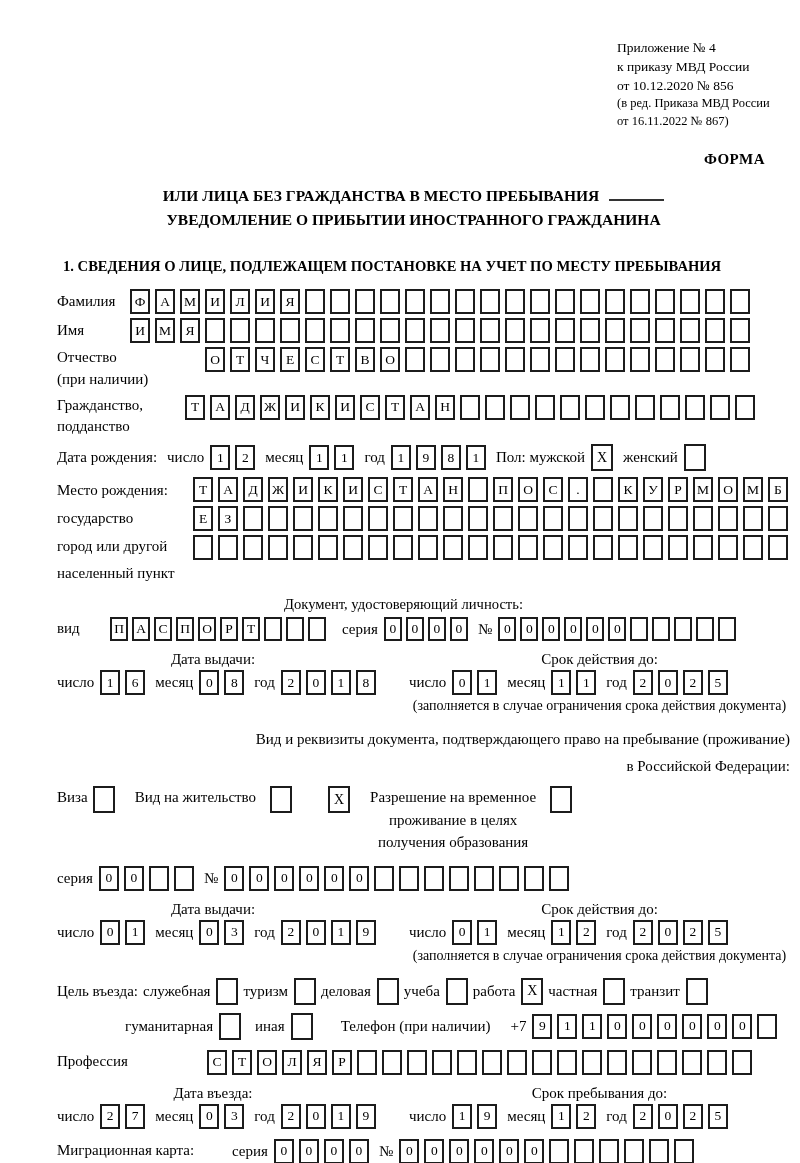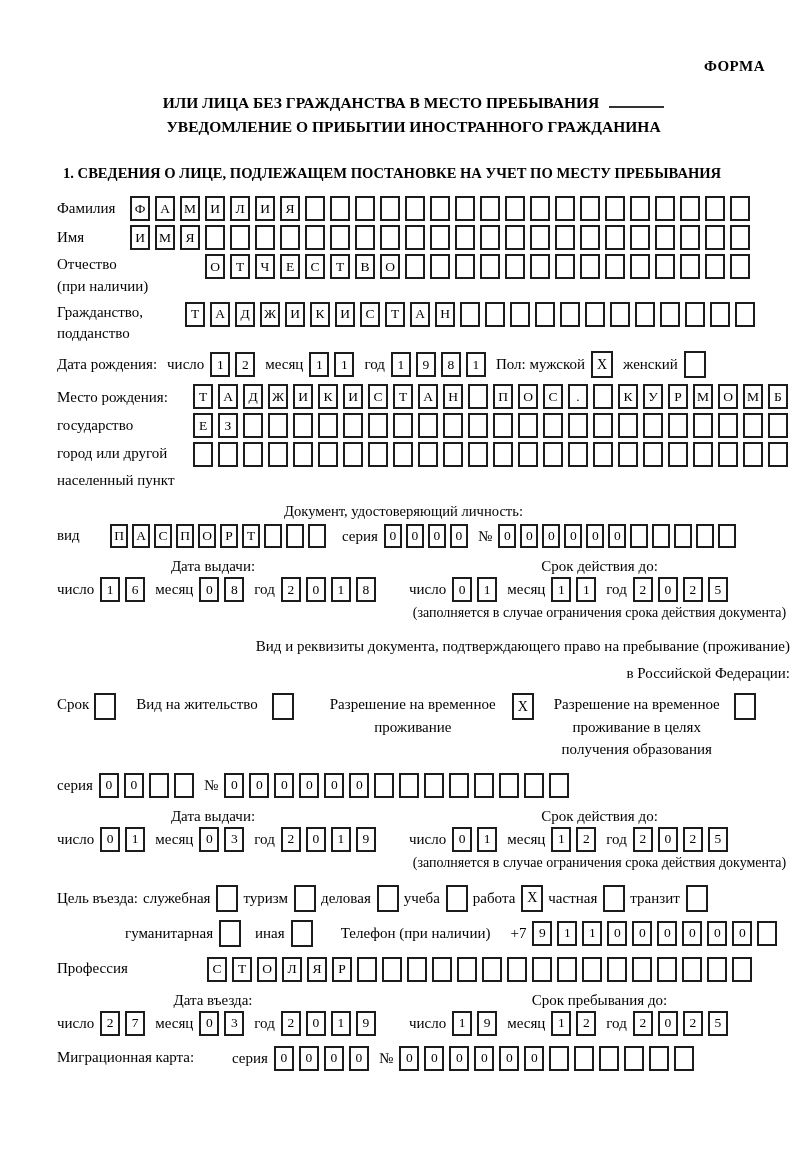--- a/index.html
+++ b/index.html
@@ -73,20 +73,27 @@
 
   .doc-heading { text-align:center; font-weight:normal; font-size:14.6px; margin:8px 40px 4px 0; }
 
   .mt6 { margin-top:6px; } .mt10 { margin-top:10px; } .mt12 { margin-top:12px; } .mt14 { margin-top:14px; }
 </style>
 </head>
 <body>
 
 <div class="page">
 
+  <div class="annex">
+    <div>Приложение № 4</div>
+    <div>к приказу МВД России</div>
+    <div>от 10.12.2020 № 856</div>
+    <div class="edition">(в ред. Приказа МВД России</div>
+    <div class="edition">от 16.11.2022 № 867)</div>
+  </div>
 
   <div class="forma">ФОРМА</div>
 
   <div class="title">
     <div>
       <span>ИЛИ ЛИЦА БЕЗ ГРАЖДАНСТВА В МЕСТО ПРЕБЫВАНИЯ</span><span class="blank-line"></span>
     </div>
     <div>УВЕДОМЛЕНИЕ О ПРИБЫТИИ ИНОСТРАННОГО ГРАЖДАНИНА</div>
   </div>
 
@@ -422,35 +429,34 @@
     </div>
   </div>
 
   <div class="res-intro">
     <div>Вид и реквизиты документа, подтверждающего право на пребывание (проживание)</div>
     <div>в Российской Федерации:</div>
   </div>
 
   <div class="res-options">
     <div class="res-opt">
-      <span class="opt-label">Срок</span>
+      <span class="opt-label">Виза</span>
       <span class="cells cb" style="margin-left:5px;">
           <span class="cell"></span>
         </span>
     </div>
     <span class="gap20"></span>
     <div class="res-opt">
       <span class="opt-label">Вид на жительство</span>
       <span class="cells cb" style="margin-left:14px;">
           <span class="cell"></span>
         </span>
     </div>
     <span class="gap28"></span>
     <div class="res-opt centered">
-      <span class="opt-label" style="width:182px;">Разрешение на временное проживание</span>
       <span class="cells cb" style="margin-left:8px;">
           <span class="cell">X</span>
         </span>
     </div>
     <span class="gap14"></span>
     <div class="res-opt centered">
       <span class="opt-label" style="width:178px;">Разрешение на временное проживание в целях получения образования</span>
       <span class="cells cb" style="margin-left:8px;">
           <span class="cell"></span>
         </span>

